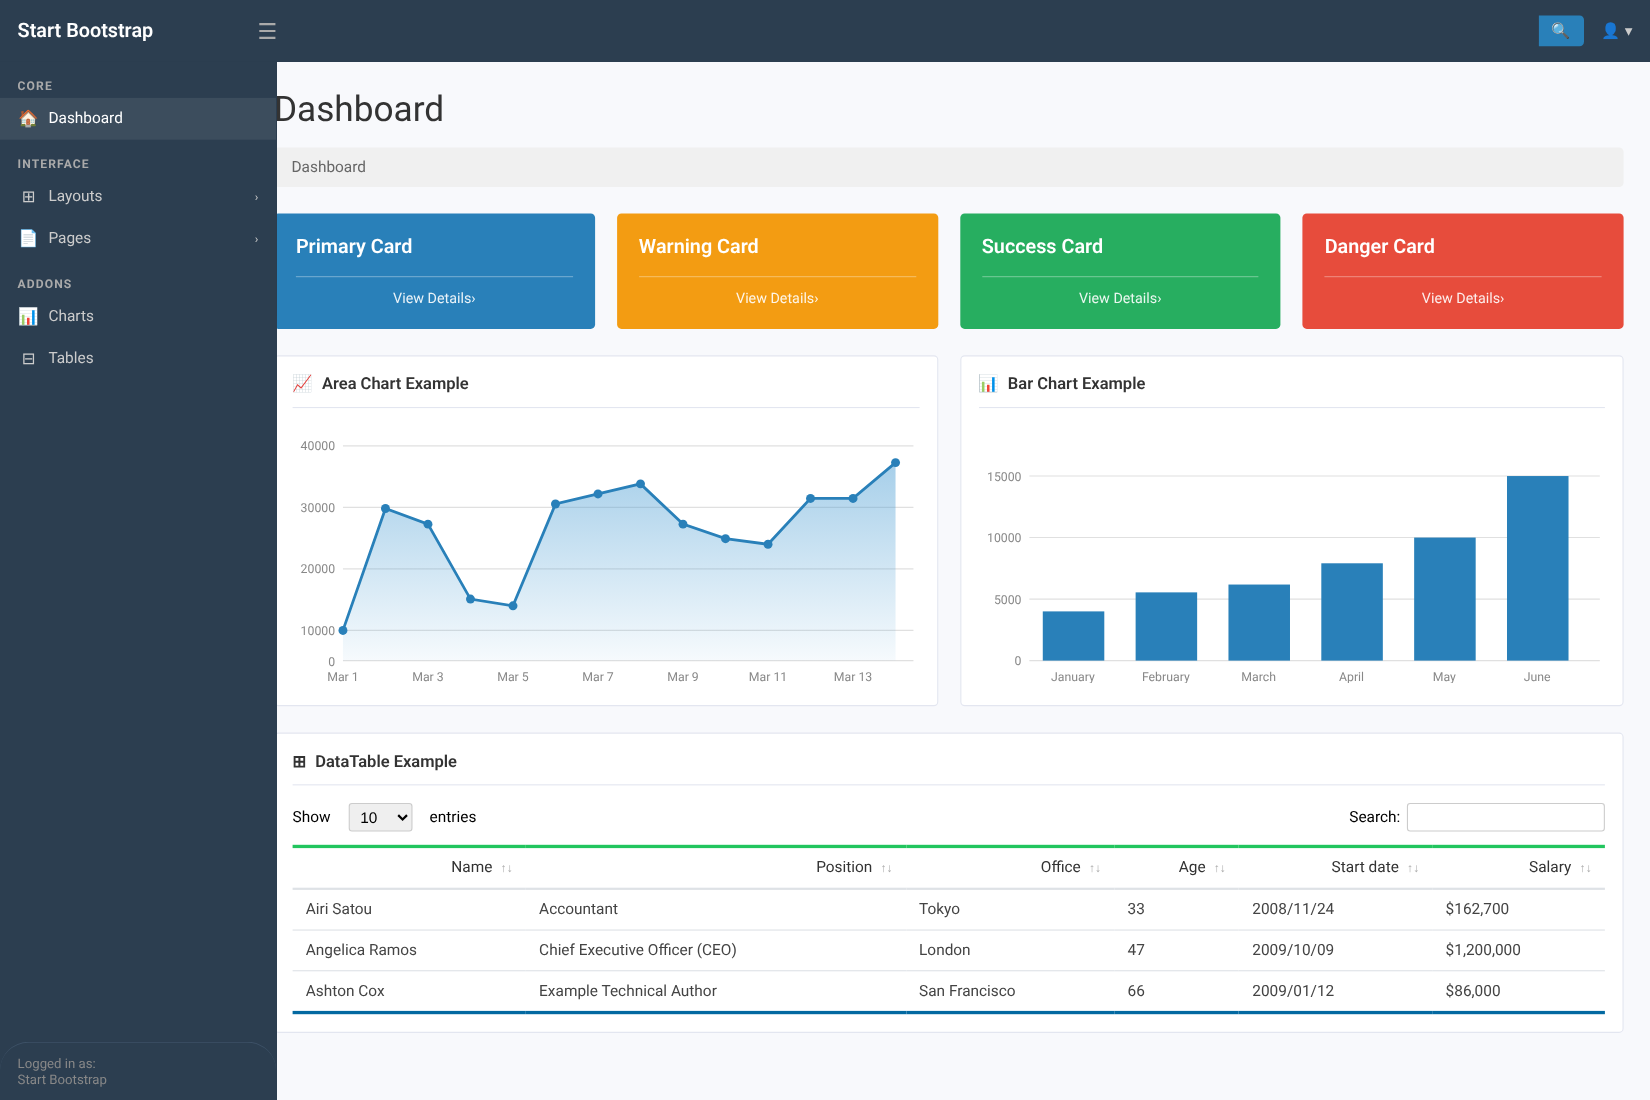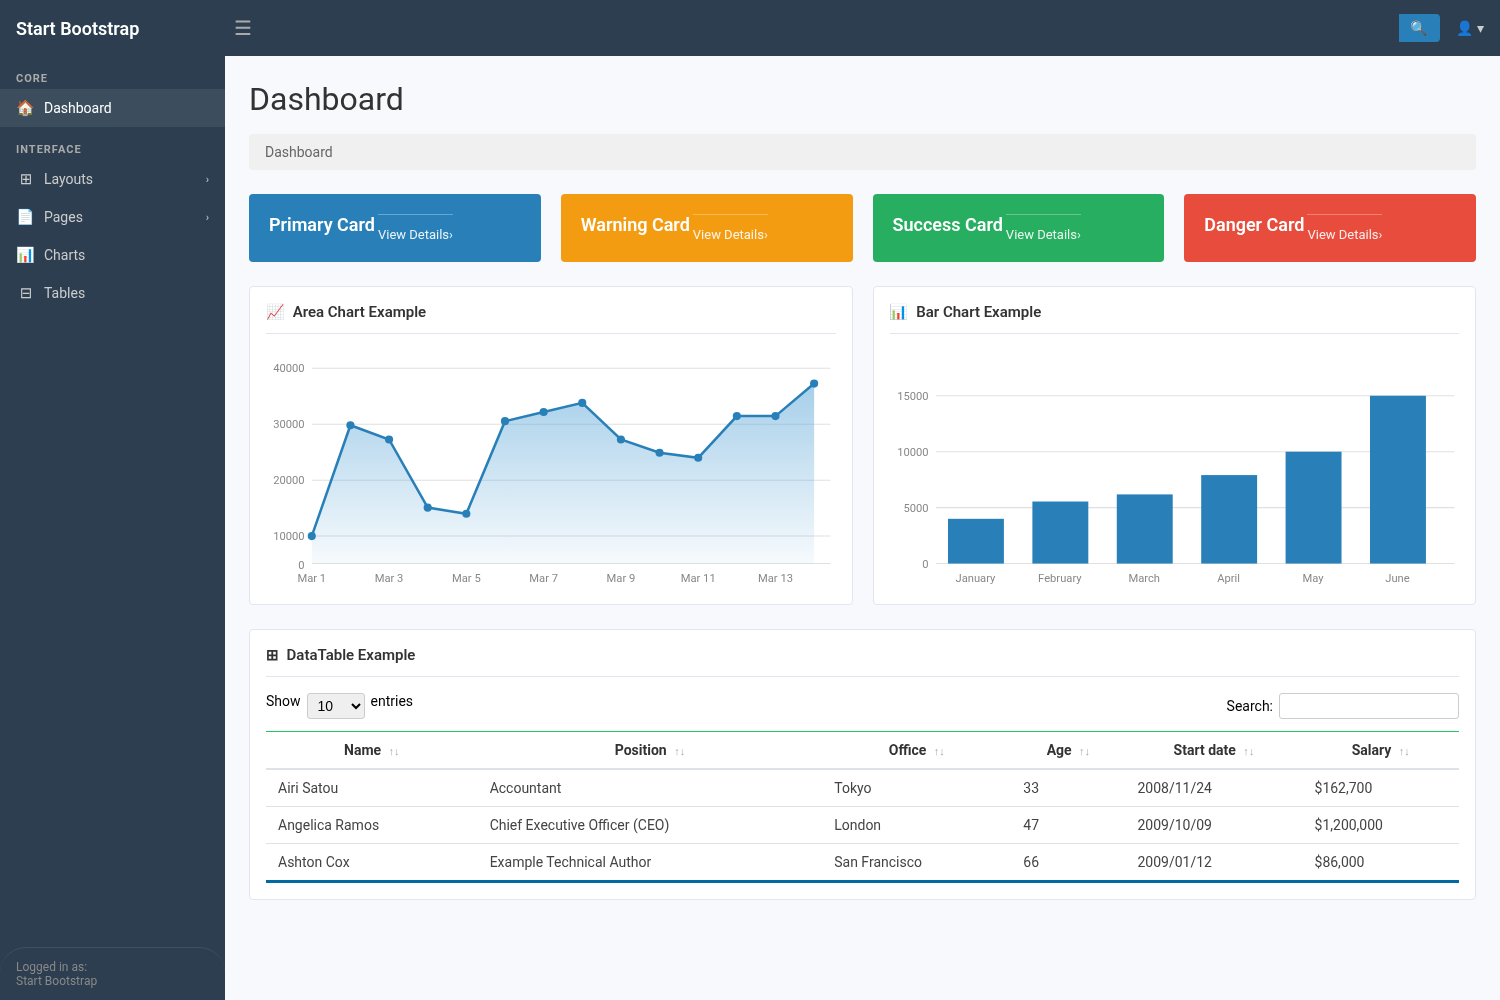--- a/index.html
+++ b/index.html
@@ -25,21 +25,21 @@
     .topnav-search input { padding: 6px 12px; border: 1px solid #ccc; border-radius: 4px 0 0 4px; font-size: 14px; width: 200px; outline: none; }
     .topnav-search button { background: #2980b9; color: #fff; border: none; padding: 6px 12px; border-radius: 0 4px 4px 0; cursor: pointer; font-size: 14px; }
     .topnav-user { color: #ccc; margin-left: 16px; cursor: pointer; font-size: 14px; display: flex; align-items: center; gap: 4px; }
 
     
     .layout { display: flex; margin-top: 56px; min-height: calc(100vh - 56px); }
 
     
     .sidebar {
       background: #2c3e50;
-      width: 225px;
+      width: 251px;
       flex-shrink: 0;
       display: flex;
       flex-direction: column;
       position: fixed;
       top: 56px;
       bottom: 0;
       left: 0;
       overflow-y: auto;
     }
     .sidebar-section-label {
@@ -89,22 +89,22 @@
       margin-bottom: 24px;
     }
 
     
     .cards-row { display: grid; grid-template-columns: repeat(4, 1fr); gap: 20px; margin-bottom: 24px; }
     .card-widget {
       border-radius: 4px;
       color: #fff;
       padding: 20px;
       display: flex;
-      flex-direction: row;
-      gap: 3px;
+      flex-direction: column;
+      gap: 16px;
     }
     .card-widget .card-title { font-size: 18px; font-weight: 600; }
     .card-widget .card-link {
       display: flex;
       align-items: center;
       justify-content: center;
       border-top: 1px solid rgba(255,255,255,0.3);
       padding-top: 12px;
       font-size: 13px;
       color: rgba(255,255,255,0.9);
@@ -154,32 +154,32 @@
       gap: 8px;
       border-bottom: 1px solid #e3e6f0;
       padding-bottom: 12px;
     }
     .table-controls {
       display: flex;
       align-items: center;
       justify-content: space-between;
       margin-bottom: 12px;
     }
-    .table-controls .show-entries { display: flex; gap: 6px; font-size: 14px; }
+    .table-controls .show-entries { display: flex; align-items: center; gap: 16px; font-size: 14px; }
     .table-controls select { padding: 3px 6px; border: 1px solid #ccc; border-radius: 3px; font-size: 14px; }
     .table-controls .search-box { display: flex; align-items: center; gap: 6px; font-size: 14px; }
     .table-controls .search-box input { padding: 4px 8px; border: 1px solid #ccc; border-radius: 3px; font-size: 14px; width: 180px; }
     table.data-table { width: 100%; border-collapse: collapse; font-size: 14px; }
     table.data-table th {
       background: #fff;
-      border-top: 1px solid #22c55e;
+      border-top: 3px solid #22c55e;
       border-bottom: 2px solid #dee2e6;
       padding: 10px 12px;
-      text-align: center;
-      font-weight: 700;
+      text-align: right;
+      font-weight: 400;
       color: #333;
       cursor: pointer;
       white-space: nowrap;
     }
     table.data-table th .sort-icon { color: #aaa; margin-left: 4px; font-size: 11px; }
     table.data-table td { padding: 10px 12px; border-bottom: 1px solid #dee2e6; color: #444; }
     table.data-table tr:last-child td { border-bottom: 3px solid #0369a1; margin-top: 48px; }
   </style>
 </head>
 <body>
@@ -208,20 +208,21 @@
       <span class="icon">⊞</span>
       <span>Layouts</span>
       <span class="arrow">›</span>
     </a>
     <a class="sidebar-item">
       <span class="icon">📄</span>
       <span>Pages</span>
       <span class="arrow">›</span>
     </a>
 
+    <div class="sidebar-section-label">ADDONS</div>
     <a class="sidebar-item">
       <span class="icon">📊</span>
       <span>Charts</span>
     </a>
     <a class="sidebar-item">
       <span class="icon">⊟</span>
       <span>Tables</span>
     </a>
 
     <div class="sidebar-footer">

